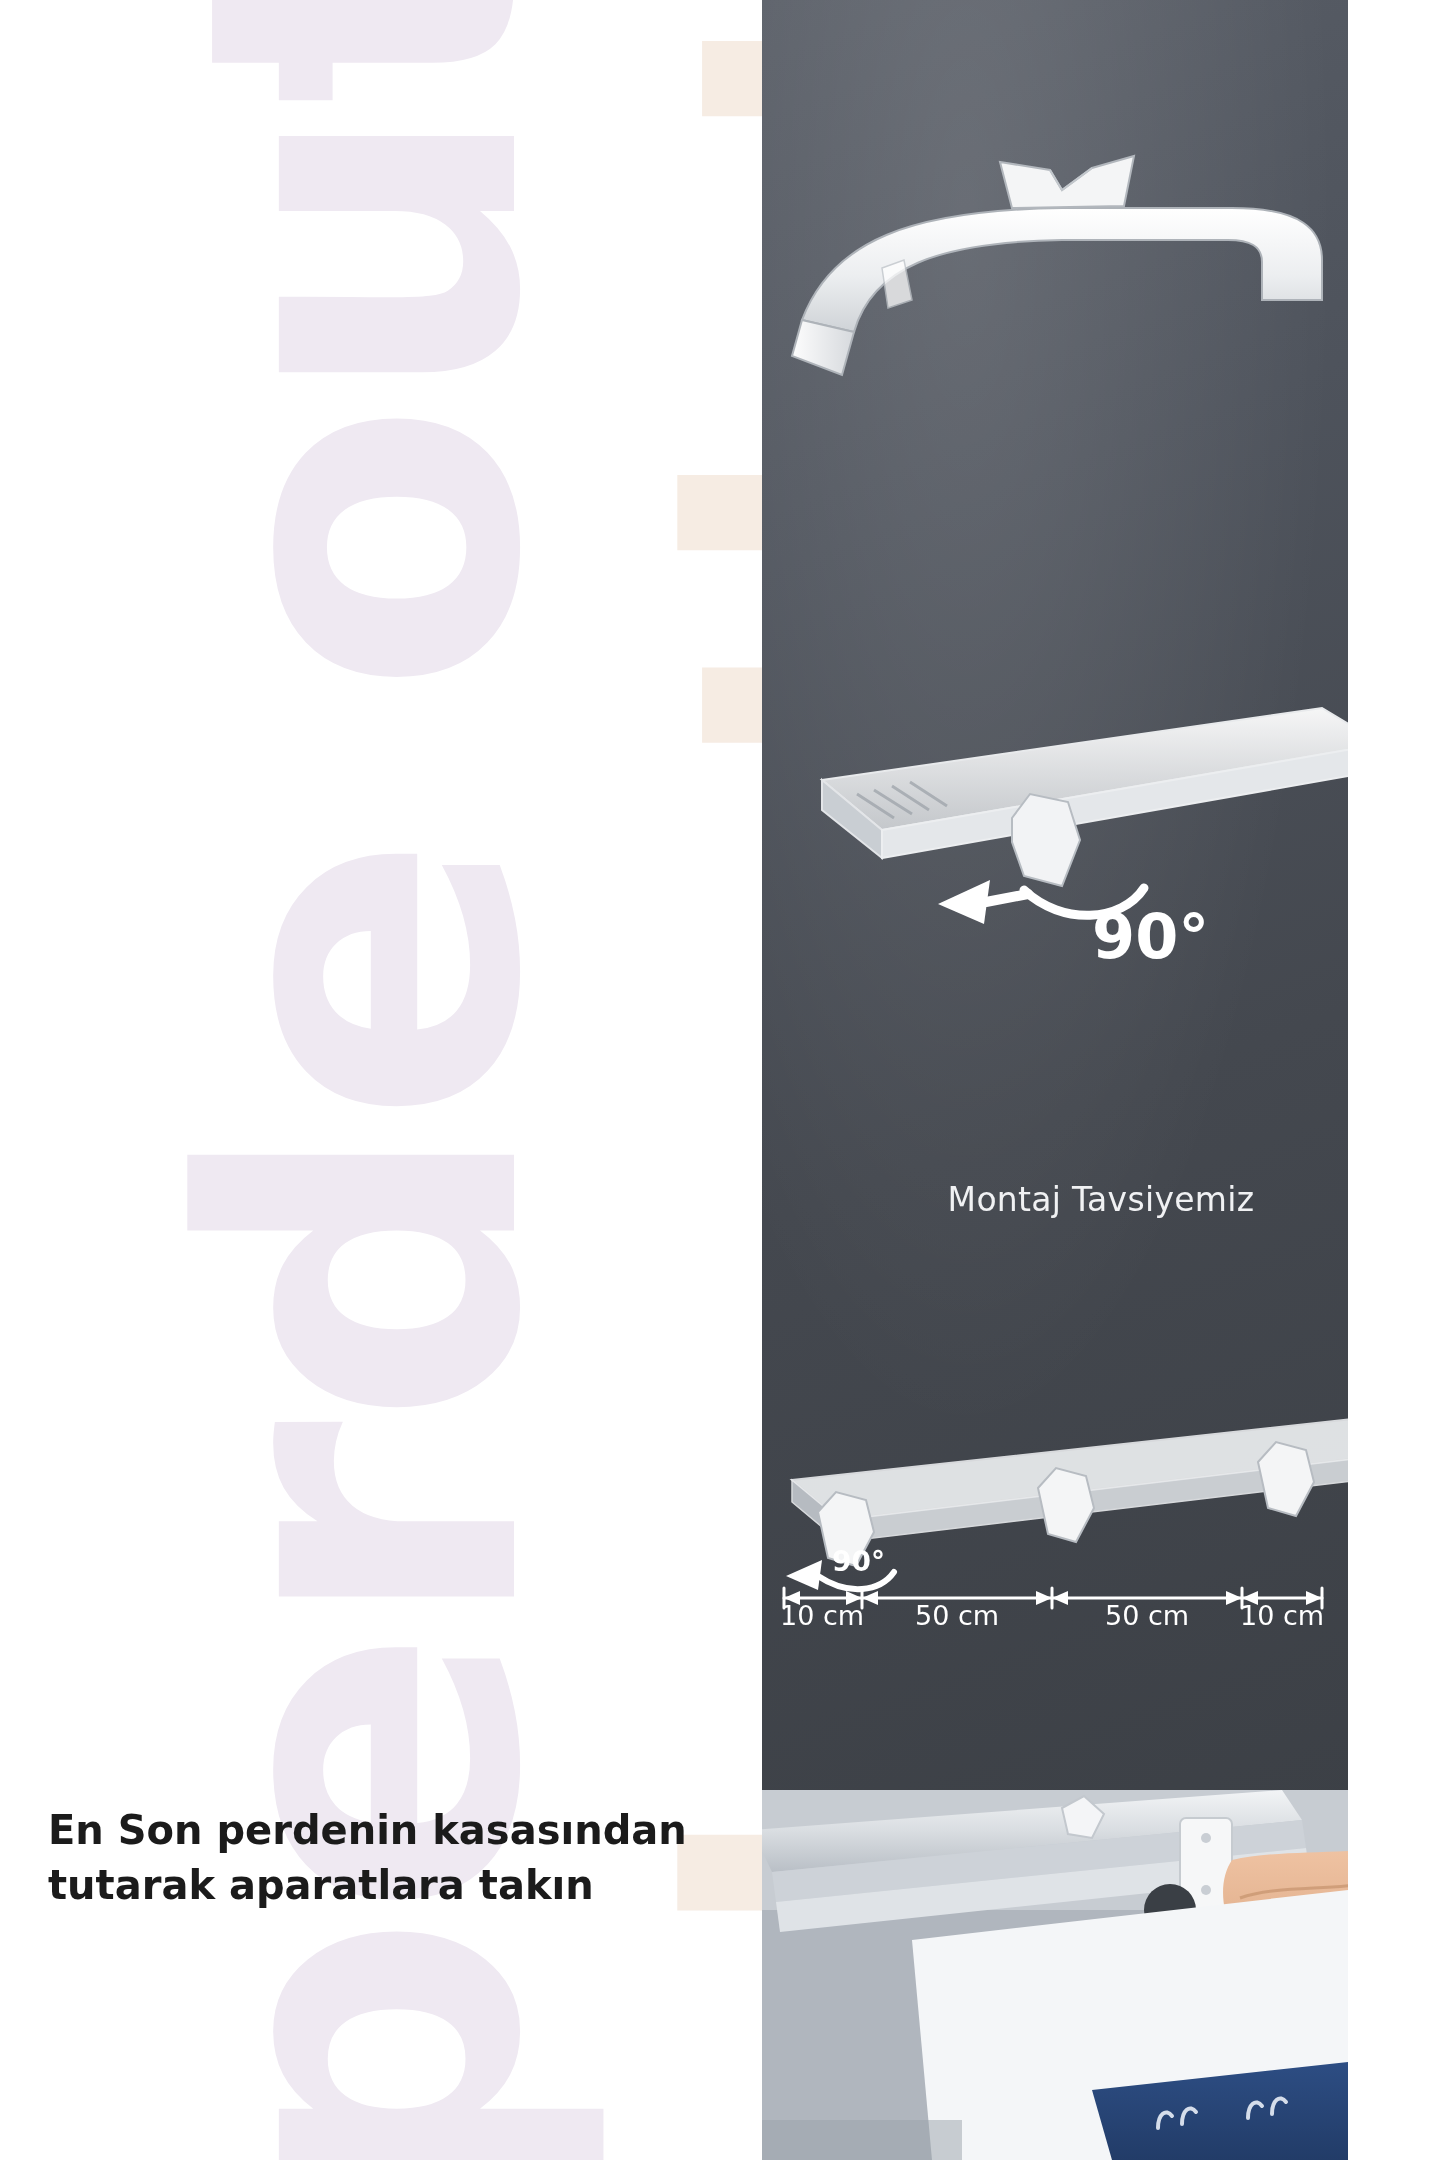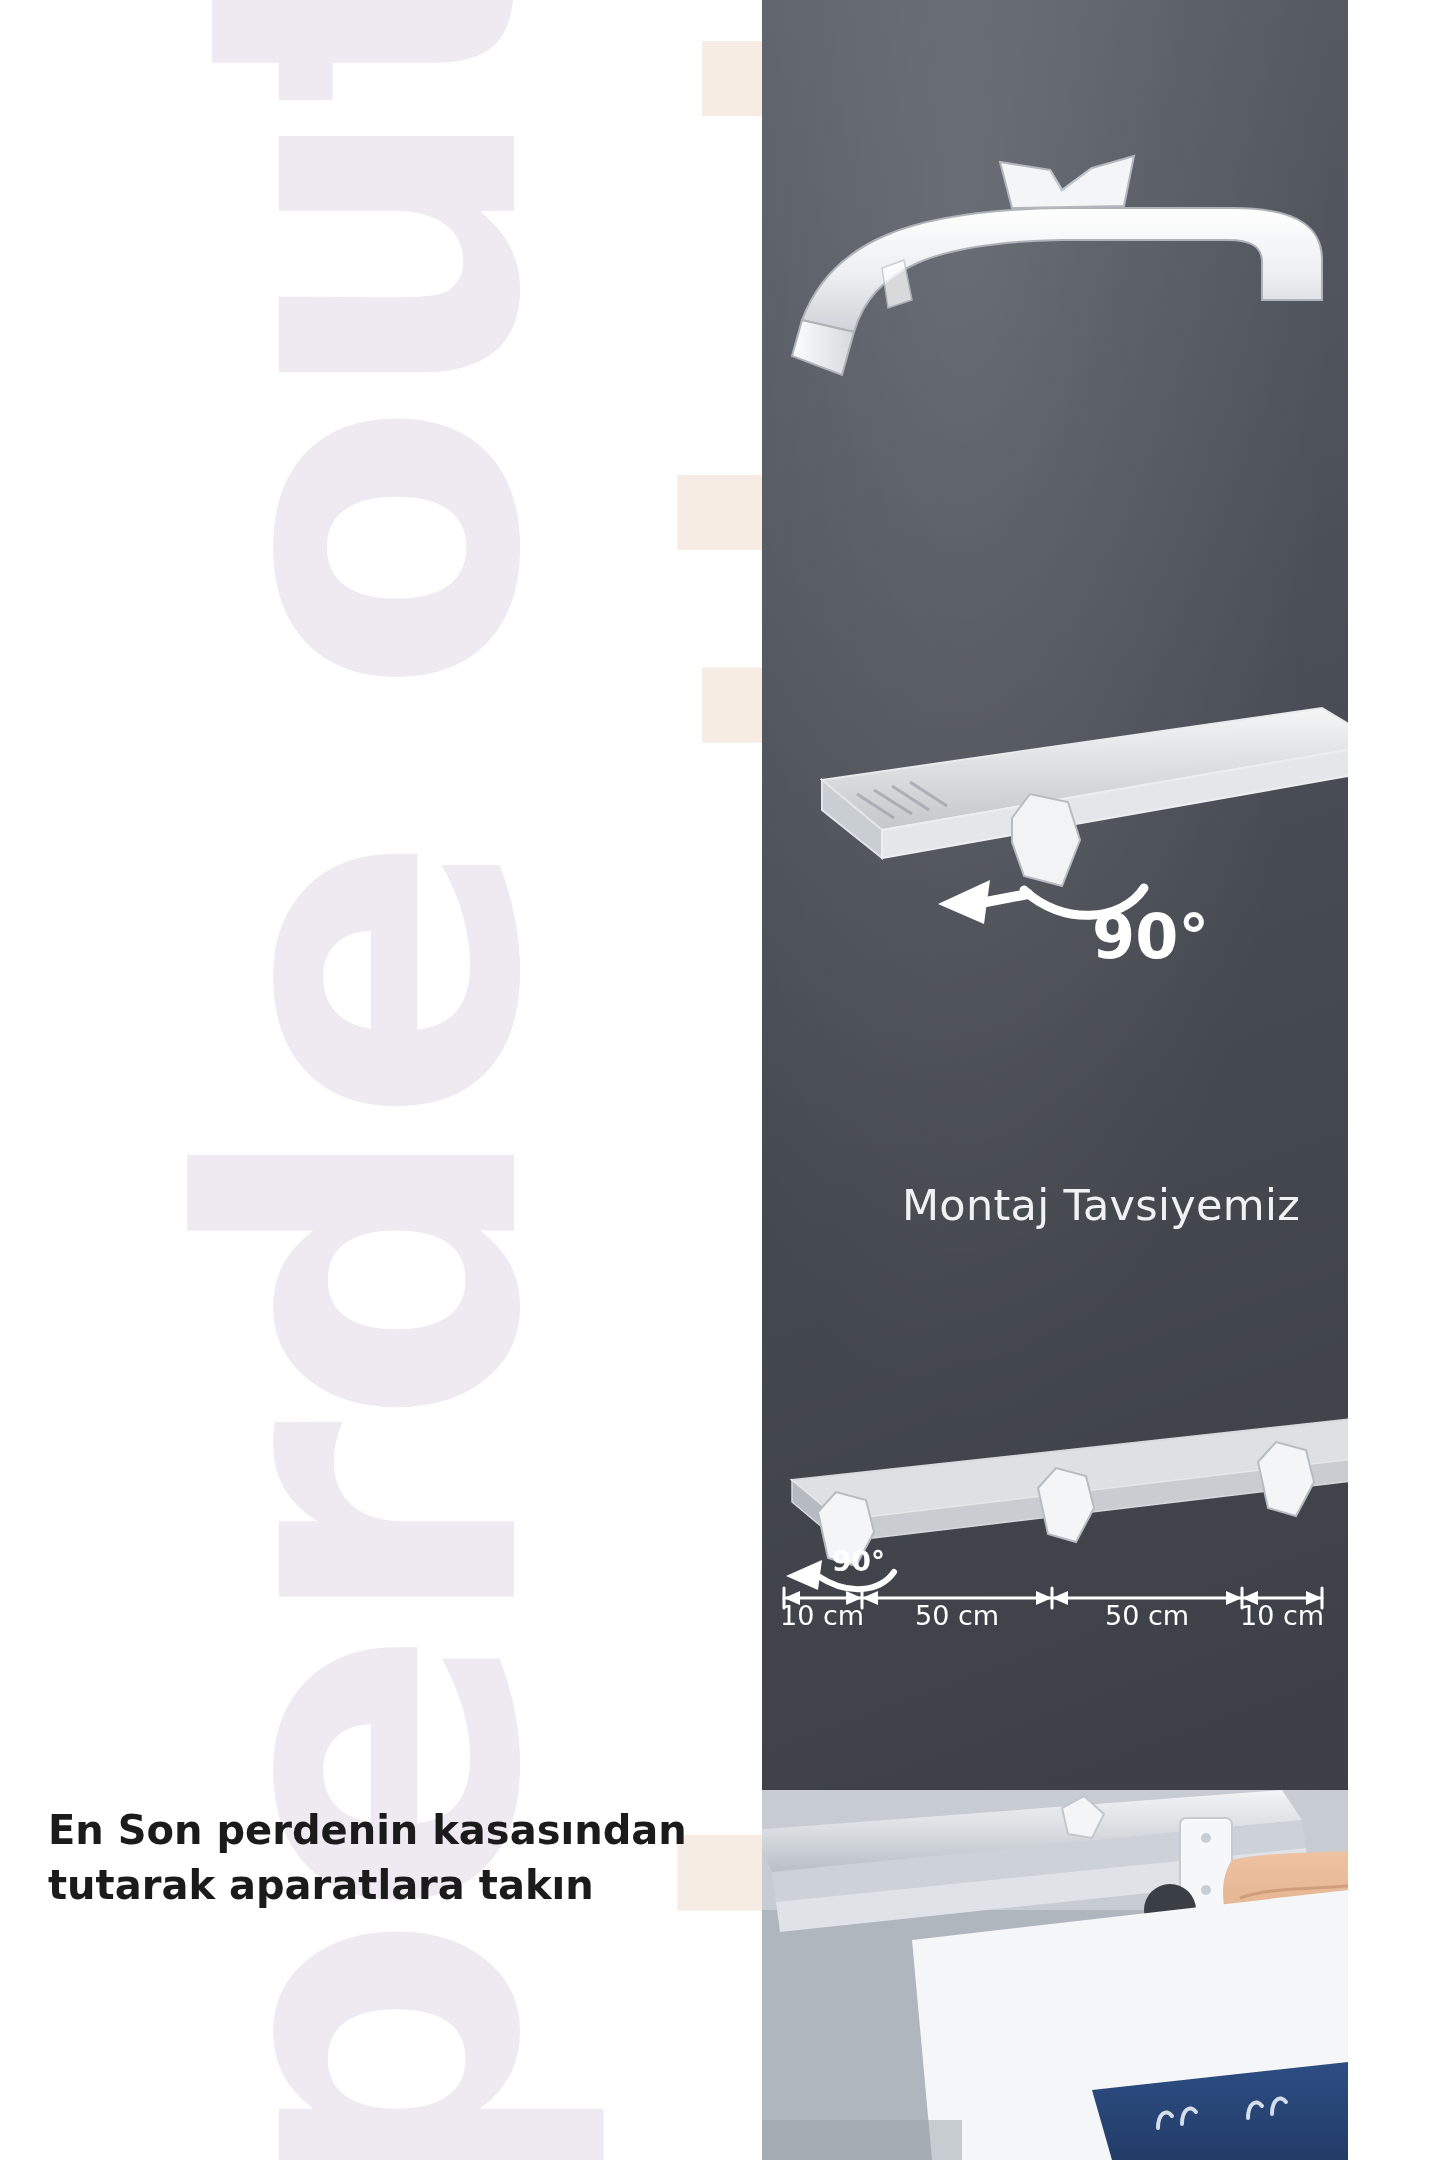--- a/index.html
+++ b/index.html
@@ -54,21 +54,21 @@
   .scene1{position:absolute;left:0;top:150px;width:678px;height:330px;}
 
   
   .scene2{position:absolute;left:0;top:690px;width:678px;height:330px;}
   .deg-label{
     position:absolute;left:330px;top:900px;color:#ffffff;
     font-size:62px;font-weight:700;font-family:"DejaVu Sans",sans-serif;
   }
   .montaj{
     position:absolute;left:0;top:1180px;width:678px;text-align:center;
-    color:#f0f1f3;font-size:43px;font-weight:500;letter-spacing:.3px;
+    color:#f0f1f3;font-size:33px;font-weight:500;letter-spacing:.3px;
     font-family:"DejaVu Sans",sans-serif;
   }
 
   
   .scene3{position:absolute;left:0;top:1370px;width:678px;height:290px;}
   .dims{position:absolute;left:0;top:1600px;width:678px;height:60px;}
   .dim{
     position:absolute;top:0;color:#ffffff;font-size:27px;font-weight:500;
     text-align:center;font-family:"DejaVu Sans",sans-serif;
   }

